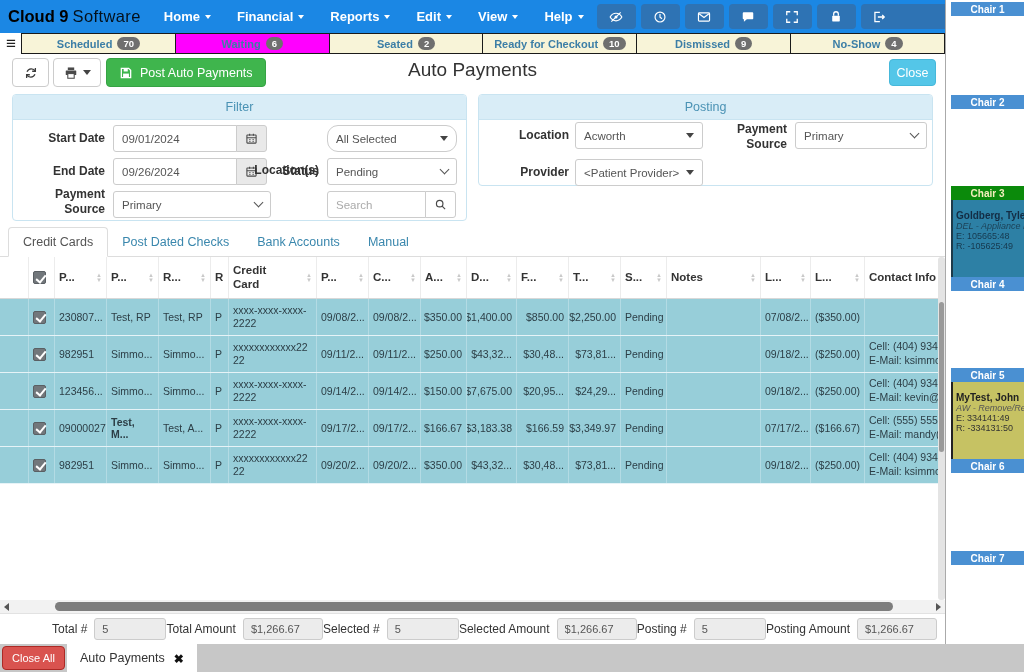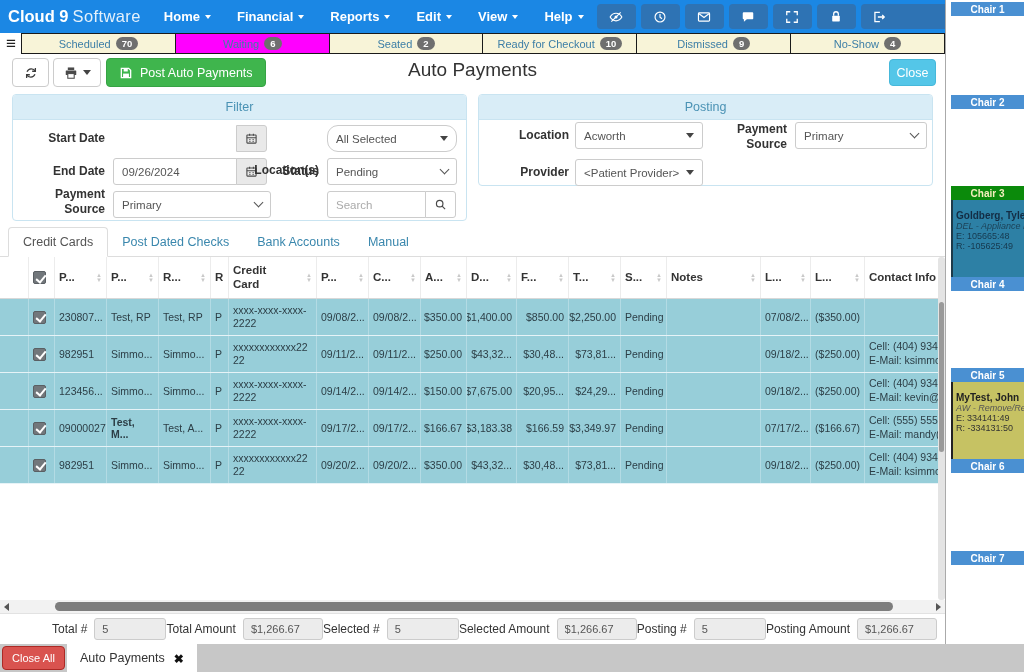--- a/index.html
+++ b/index.html
@@ -1,39 +1,39 @@
 <!DOCTYPE html>
 <html><head>
 <meta charset="utf-8">
 <style>
   * { box-sizing:border-box; margin:0; padding:0; }
   html,body { width:1024px; height:672px; }
   body { font-family:"Liberation Sans",sans-serif; position:relative; background:#fff; overflow:hidden; }
 
   
   .navbar { position:absolute; left:0; top:0; width:945px; height:33px; background:#1b87e4; display:flex; align-items:center; padding:0 8px; }
-  .brand { font-size:16.5px; color:#ffffff; white-space:nowrap; }
+  .brand { font-size:16.5px; color:#000000; white-space:nowrap; }
   .brand b { font-weight:700; }
   .brand .light { font-weight:400; opacity:.88; margin-left:4px; letter-spacing:.4px; }
   .nav-menu { display:flex; margin-left:10px; }
   .nav-item { color:#fff; font-weight:700; font-size:13px; padding:0 13px; display:flex; align-items:center; gap:5px; height:33px; cursor:pointer;justify-content:center; }
   .caret-w { width:0;height:0;border-left:3.5px solid transparent;border-right:3.5px solid transparent;border-top:4px solid #fff; }
   .nav-icons { margin-left:auto; display:flex; gap:5px; align-items:center; }
   .navbtn { width:39px; height:25px; border-radius:4px; background:#2e73b4; display:flex; align-items:center; justify-content:center; cursor:pointer; }
   .navbtn.wide { width:158px; justify-content:flex-start; padding-left:11px; }
   .navbtn svg, .icn svg { width:14px; height:14px; display:block; }
 
   
   .statusbar { position:absolute; left:0; top:33px; width:945px; height:21px; display:flex; background:#fff; }
   .burger { width:22px; display:flex; align-items:center; justify-content:center; cursor:pointer; }
   .burger::before { content:"≡"; font-size:17px; color:#222; line-height:1; font-weight:bold; }
   .stabs { flex:1; display:flex; }
   .stab { flex:1; background:#f8f4d8; border:1px solid #1a1a1a; margin-left:-1px; display:flex; align-items:center; justify-content:center; gap:5px; cursor:pointer; }
   .stab.active { background:#ff00ff; }
-  .stab .lbl { color:#3c7ea6; font-weight:400; font-size:11px; white-space:nowrap; }
+  .stab .lbl { color:#3c7ea6; font-weight:700; font-size:11px; white-space:nowrap; }
   .stab .badge { background:#6f6f6f; color:#fff; font-size:9.5px; font-weight:700; border-radius:9px; padding:1px 6px; line-height:11px; }
 
   
   .tbtn { position:absolute; top:58px; height:29px; background:#fff; border:1px solid #ccc; border-radius:4px; display:flex; align-items:center; justify-content:center; cursor:pointer; }
   #btn-refresh { left:12px; width:37px; }
   #btn-print { left:53px; width:48px; gap:5px; }
   .caret-d { width:0;height:0;border-left:4px solid transparent;border-right:4px solid transparent;border-top:5px solid #444; }
   #btn-post { position:absolute; top:58px; left:106px; height:29px; background:#3fb54d; border:1px solid #36a344; border-radius:4px; color:#fff; font-size:12.5px; display:flex; gap:7px; align-items:center; padding:0 12px; cursor:pointer; }
   .page-title { position:absolute; top:59px; left:0; width:945px; text-align:center; font-size:19px; color:#333; pointer-events:none; }
   #btn-close { position:absolute; top:59px; left:889px; width:47px; height:27px; background:#54c6e8; border:1px solid #46b8da; border-radius:4px; color:#fff; font-size:12.5px; display:flex; align-items:center; justify-content:center; cursor:pointer; }
@@ -275,20 +275,21 @@
       </svg>
     </span>
     <span>Post Auto Payments</span>
   </div>
 <div class="page-title">Auto Payments</div>
 <div id="btn-close">Close</div>
 
 <div class="panel" id="filter-panel">
   <div class="panel-h">Filter</div>
   <div class="f-label" id="lbl-start">Start Date</div>
+  <input class="f-input" id="inp-start" value="09/01/2024" style="">
   <div class="addon-btn" id="cal-start">
       <span class="icn">
         <svg viewBox="0 0 24 24" fill="none" stroke="#4a4a4a" stroke-width="2">
           <rect x="3.5" y="5.5" width="17" height="15" rx="1"></rect>
           <path d="M3.5 10.5h17M8.5 3v4M15.5 3v4M8 14h2M14 14h2M8 17.5h2M14 17.5h2"></path>
         </svg>
       </span>
     </div>
   <div class="f-label" id="lbl-end">End Date</div>
   <input class="f-input" id="inp-end" value="09/26/2024" style="">

